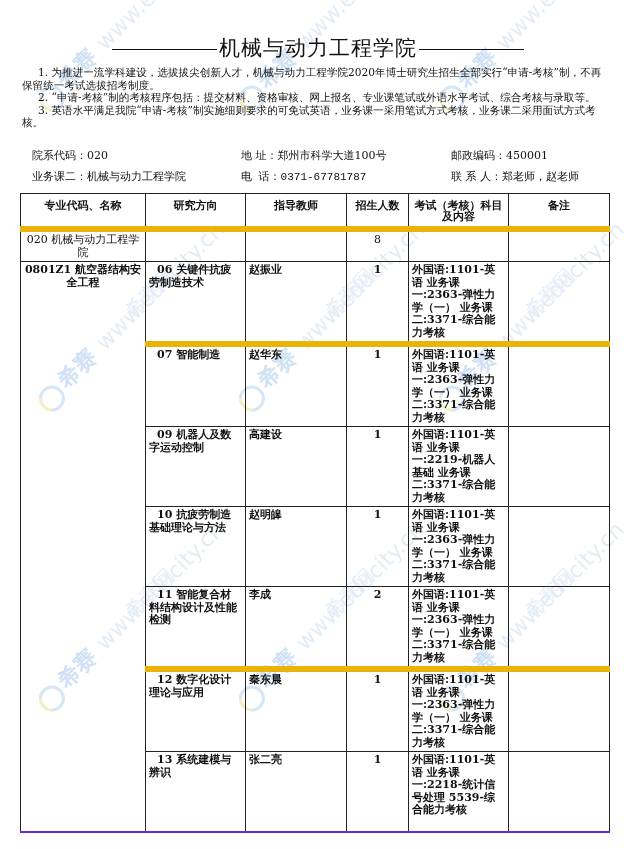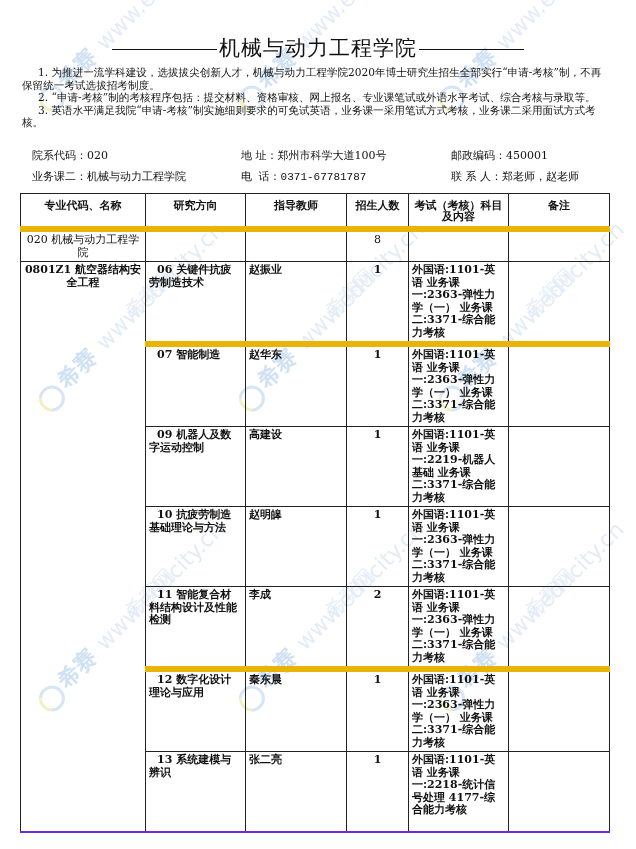--- a/index.html
+++ b/index.html
@@ -141,18 +141,18 @@
       <td class="c-dir">12 数字化设计理论与应用</td>
       <td>秦东晨</td>
       <td class="c-count">1</td>
       <td class="c-exam">外国语:1101-英语 业务课一:2363-弹性力学（一） 业务课二:3371-综合能力考核</td>
       <td></td>
     </tr>
     <tr class="row-dir" style="border-bottom:2px solid #6d28d9;">
       <td class="c-dir">13 系统建模与辨识</td>
       <td>张二亮</td>
       <td class="c-count">1</td>
-      <td class="c-exam">外国语:1101-英语 业务课一:2218-统计信号处理 4177-综合能力考核</td>
+      <td class="c-exam">外国语:1101-英语 业务课一:2218-统计信号处理 5539-综合能力考核</td>
       <td></td>
     </tr>
   </tbody>
     </table>
 </div>
 
 </body></html>

